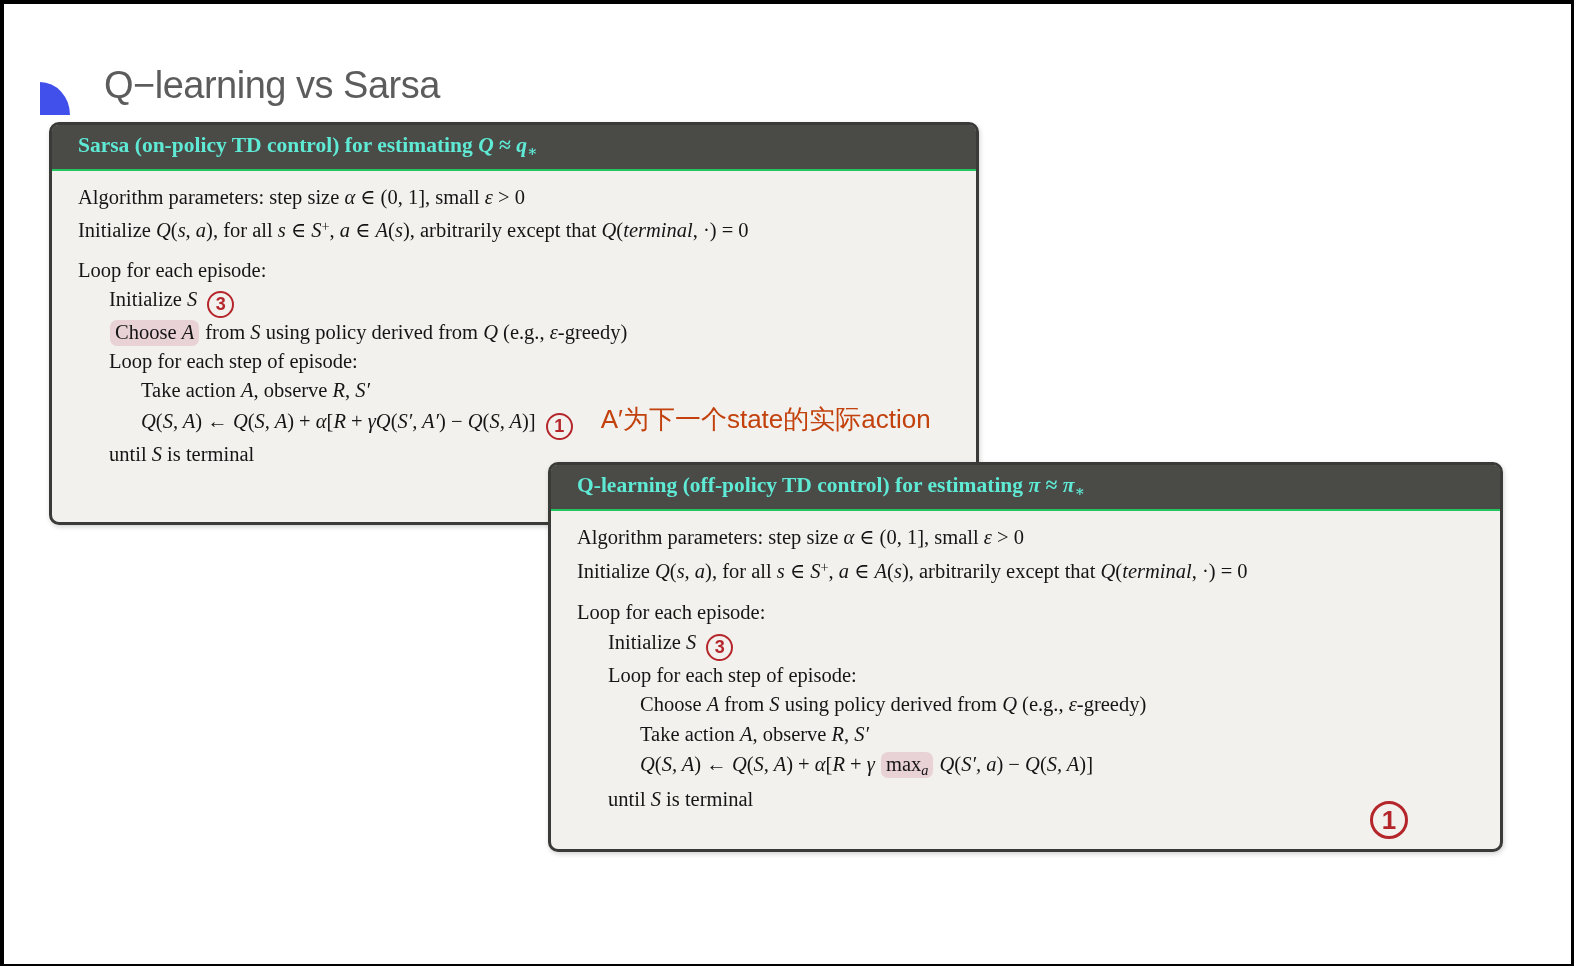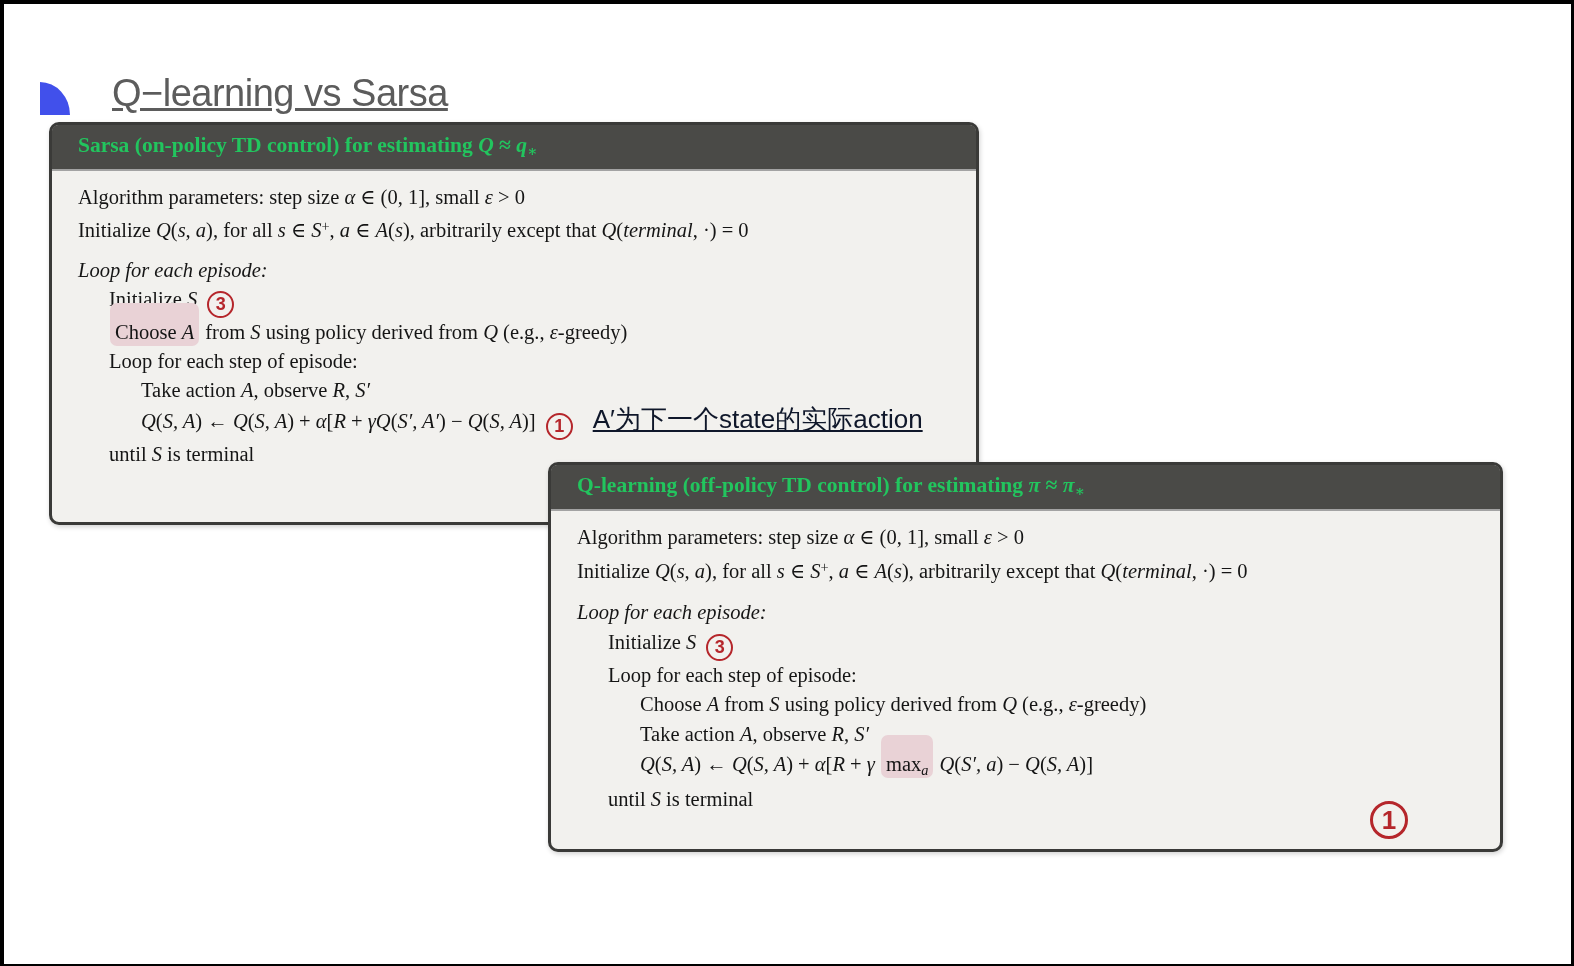--- a/index.html
+++ b/index.html
@@ -20,70 +20,70 @@
     background:#4150eb;border-top-right-radius:100% 100%;
   }
   
   .algo-box{
     position:absolute;border:3px solid #3a3a38;border-radius:10px;
     background:#f2f1ee;box-shadow:1px 2px 5px rgba(0,0,0,0.18);
   }
   #sarsa-box{left:45px;top:118px;width:924px;height:397px;}
   #qlearning-box{left:544px;top:458px;width:949px;height:384px;}
   .algo-header{
-    background:#4a4a47;color:#22c55e;font-family:"Liberation Serif","DejaVu Serif",serif;
+    background:#4a4a47;color:#5eead4;font-family:"Liberation Serif","DejaVu Serif",serif;
     font-weight:bold;font-size:21.5px;padding:8px 26px 9px;border-radius:6px 6px 0 0;
-    border-bottom:2px solid #a3a3a3;white-space:nowrap;
+    border-bottom:2px solid #22c55e;white-space:nowrap;
   }
   .algo-body{
     padding:12px 24px 12px 26px;font-family:"Liberation Serif","DejaVu Serif",serif;
     font-size:20.5px;color:#151515;line-height:29px;
   }
   #qlearning-box .algo-body{line-height:29.8px;}
   .line{white-space:nowrap;}
-  .line.gap{margin-top:11px;font-style:italic;}
+  .line.gap{margin-top:11px;}
   .ind0{padding-left:0px;}
   .ind1{padding-left:31px;}
   .ind2{padding-left:63px;}
   
   .sg{white-space:pre;}
   .sg.i{font-style:italic;}
   .sg.sup{font-size:70%;vertical-align:0.45em;}
   .sg.sub{font-size:70%;vertical-align:-0.25em;}
-  .hlwrap{background:#e9d2d6;border-radius:7px;padding:18px 5px 3px;margin:0 1px;}
+  .hlwrap{background:#e9d2d6;border-radius:7px;padding:1px 5px 3px;margin:0 1px;}
   .sg.circ,.circ-big{
     display:inline-block;box-sizing:border-box;text-align:center;
     font-family:"Liberation Sans","DejaVu Sans",sans-serif;font-weight:600;
     color:#b5262b;border:2.5px solid #b5262b;border-radius:50%;
   }
   .sg.circ{
     width:27px;height:27px;line-height:23px;font-size:18px;
     margin:0 4px 0 10px;vertical-align:-4px;white-space:normal;
   }
   .sg.red{
-    font-family:"Liberation Sans","DejaVu Sans",sans-serif;color:#0f172a;
-    font-size:26px;margin-left:16px;text-decoration:underline;
+    font-family:"Liberation Sans","DejaVu Sans",sans-serif;color:#c2410c;
+    font-size:26px;margin-left:24px;
   }
   
   .bottom-annotation{
     position:absolute;right:88px;bottom:10px;display:flex;align-items:center;
     color:#c0282e;font-size:29px;font-weight:500;white-space:nowrap;
   }
   .circ-big{
     width:38px;height:38px;line-height:32px;font-size:26px;border-width:3px;
     margin-right:4px;flex:0 0 auto;
   }
 </style>
 </head>
 <body>
 
 <div class="slide">
 
   <span class="blue-wedge"></span>
-  <h1 class="page-title" style="margin:16px;font-size:38px;text-decoration:underline;">Q−learning vs Sarsa</h1>
+  <h1 class="page-title" style="margin:8px;font-size:38px;">Q−learning vs Sarsa</h1>
 
   <div class="algo-box" id="sarsa-box">
     <div class="algo-header"><span class="sg ">Sarsa (on-policy TD control) for estimating </span><span class="sg i">Q</span><span class="sg "> ≈ </span><span class="sg i">q</span><span class="sg sub">∗</span></div>
     <div class="algo-body">
         <div class="line ind0"><span class="sg ">Algorithm parameters: step size </span><span class="sg i">α</span><span class="sg "> ∈ (0, 1], small </span><span class="sg i">ε</span><span class="sg "> &gt; 0</span></div>
         <div class="line ind0"><span class="sg ">Initialize </span><span class="sg i">Q</span><span class="sg ">(</span><span class="sg i">s, a</span><span class="sg ">), for all </span><span class="sg i">s</span><span class="sg "> ∈ </span><span class="sg i">S</span><span class="sg sup">+</span><span class="sg ">, </span><span class="sg i">a</span><span class="sg "> ∈ </span><span class="sg i">A</span><span class="sg ">(</span><span class="sg i">s</span><span class="sg ">), arbitrarily except that </span><span class="sg i">Q</span><span class="sg ">(</span><span class="sg i">terminal</span><span class="sg ">, ·) = 0</span></div>
         <div class="line ind0 gap"><span class="sg ">Loop for each episode:</span></div>
         <div class="line ind1"><span class="sg ">Initialize </span><span class="sg i">S</span><span class="sg circ">3</span></div>
         <div class="line ind1"><span class="hlwrap"><span class="sg ">Choose </span><span class="sg i">A</span></span><span class="sg "> from </span><span class="sg i">S</span><span class="sg "> using policy derived from </span><span class="sg i">Q</span><span class="sg "> (e.g., </span><span class="sg i">ε</span><span class="sg ">-greedy)</span></div>
         <div class="line ind1"><span class="sg ">Loop for each step of episode:</span></div>

